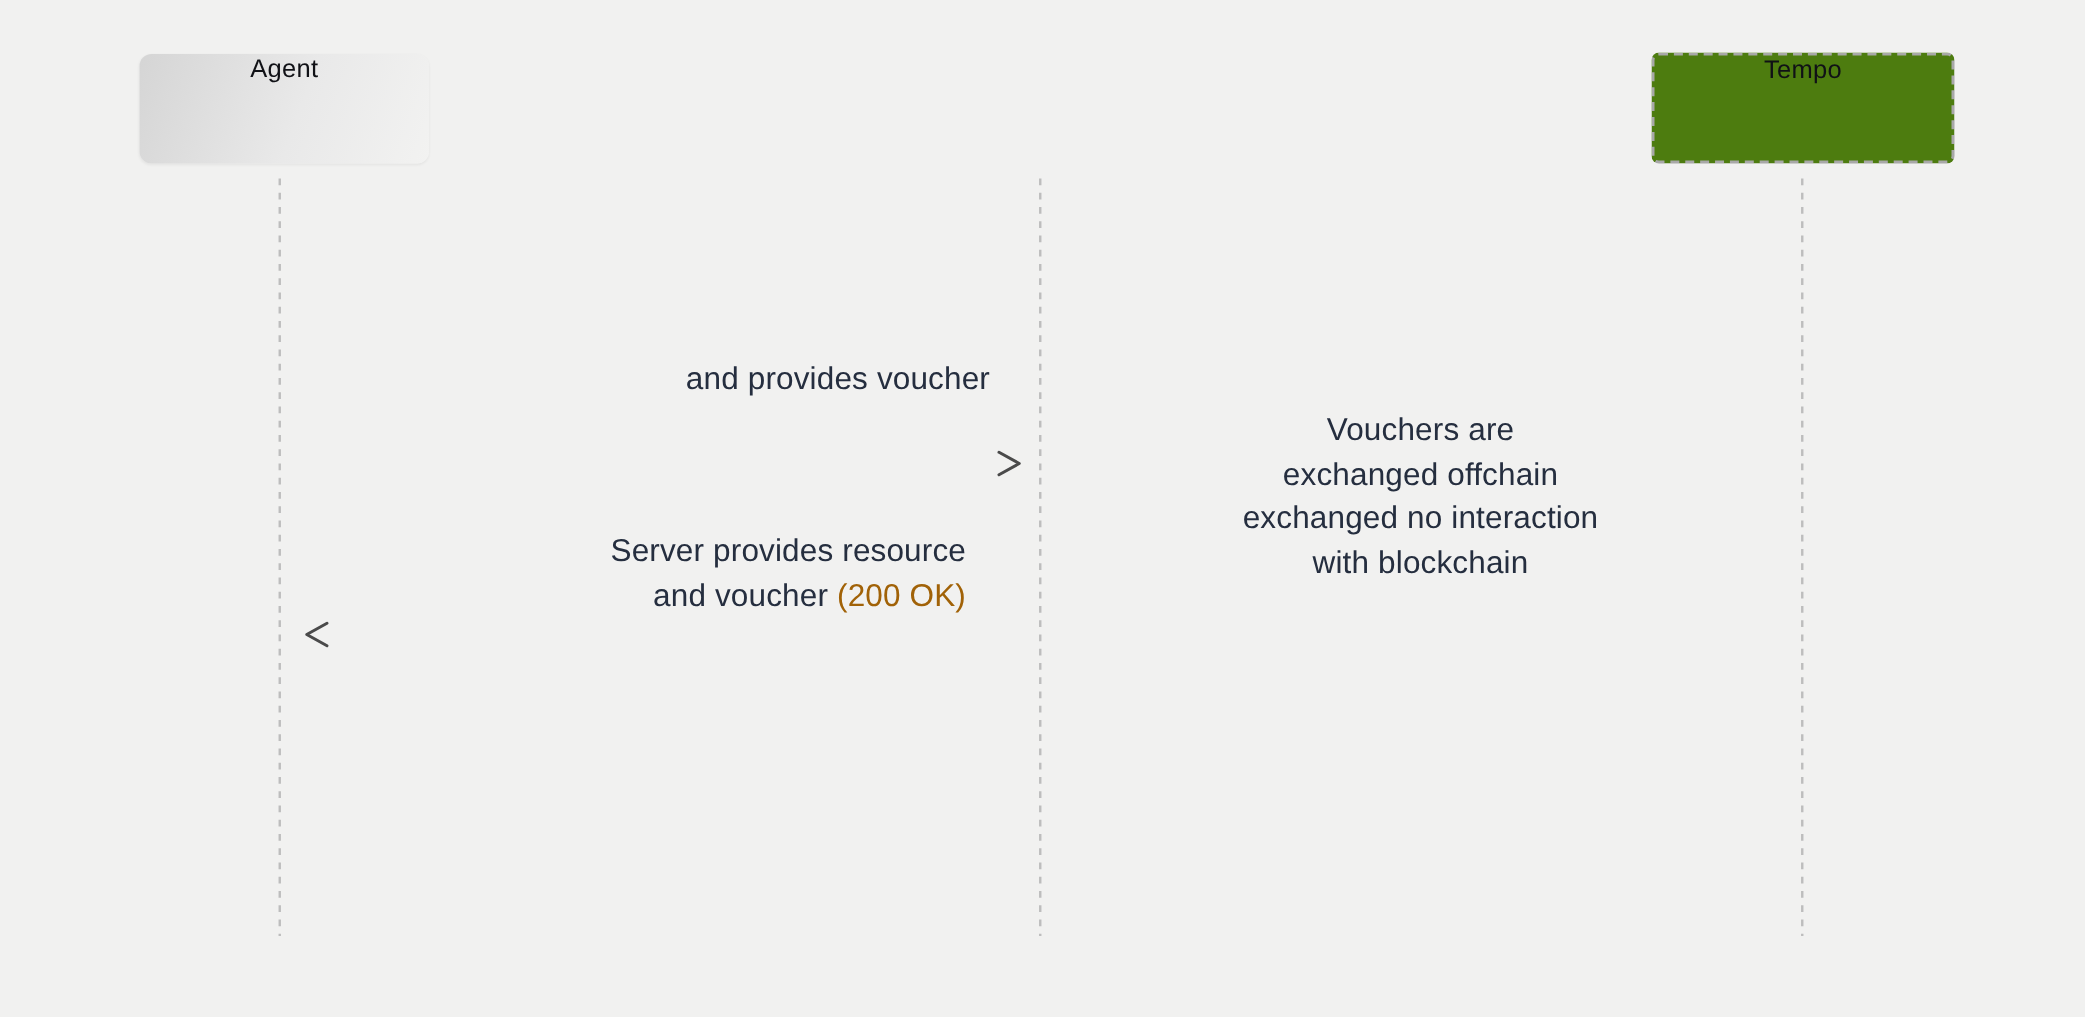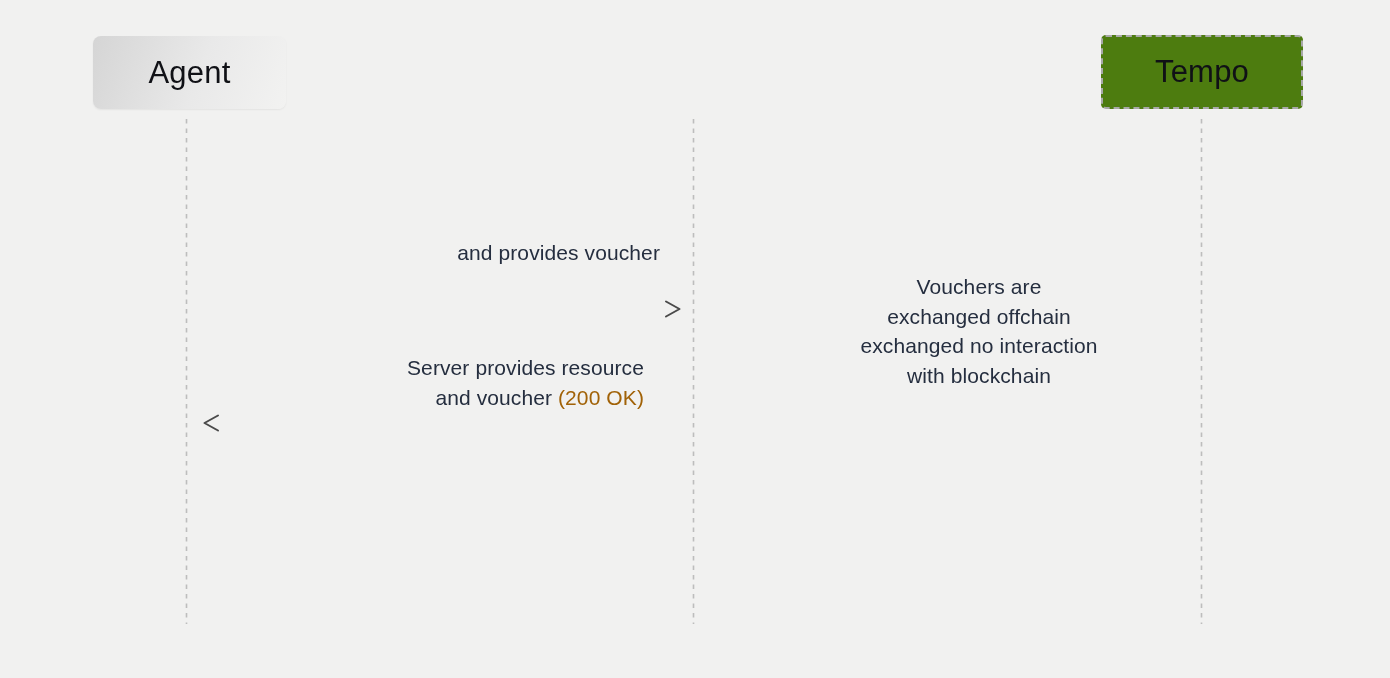--- a/index.html
+++ b/index.html
@@ -27,23 +27,22 @@
     width: 1390px;
     height: 678px;
     display: block;
   }
   .actor-box {
     position: absolute;
     top: 36px;
     height: 73px;
     border-radius: 8px;
     display: flex;
-    align-items: center;
     justify-content: center;
-    font-size: 31px;
+    font-size: 17px;
     font-weight: 500;
     letter-spacing: 0.2px;
     color: #101116;
     box-sizing: border-box;
   }
   .actor-solid {
     background: linear-gradient(110deg, #d5d5d5 0%, #e9e9e9 55%, #f2f2f1 100%);
     box-shadow: 0 1px 2px rgba(0,0,0,0.06);
   }
   .actor-agent  { left: 93px;  width: 193px; }
@@ -75,21 +74,21 @@
     left: 224px;
     top: 353px;
     width: 420px;
     text-align: right;
   }
   .status-ok {
     color: #a16207;
   }
   .note-label {
     position: absolute;
-    left: 829px;
+    left: 797px;
     top: 272px;
     width: 300px;
     text-align: center;
     font-size: 21px;
     font-weight: 500;
     line-height: 29.5px;
     color: #252e3f;
     letter-spacing: 0.1px;
   }
 </style>

